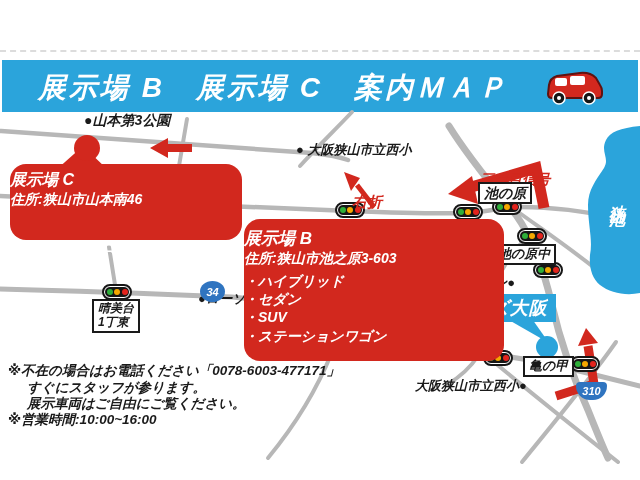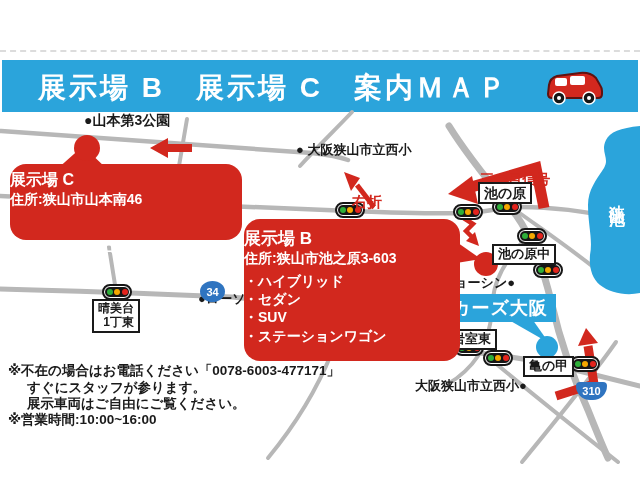--- a/index.html
+++ b/index.html
@@ -1,36 +1,36 @@
 <!DOCTYPE html>
 <html><head>
 <meta charset="utf-8">
 <style>
   html,body{margin:0;padding:0;background:#ffffff;}
   #stage{position:relative;width:640px;height:480px;overflow:hidden;background:#fff;
-         font-family:"Liberation Sans","DejaVu Sans",sans-serif;color:#1a1a1a;}
+         font-family:"Liberation Sans","DejaVu Sans",sans-serif;color:#1a1a1a;font-style:italic;}
   .abs{position:absolute;}
   
   #top-dash{position:absolute;left:0;top:50px;width:640px;border-top:2px dashed #dcdcdc;}
   #header-bar{position:absolute;left:2px;top:60px;width:636px;height:52px;background:#2ba4db;}
   #header-title{position:absolute;left:36px;top:9px;font-size:28px;font-weight:bold;color:#fff;
                 letter-spacing:3px;white-space:nowrap;}
   
   .lbl{position:absolute;font-weight:bold;font-size:13px;white-space:nowrap;line-height:1.1;}
   .lbl.red{color:#d2281e;margin-top:28px;}
   .boxed{position:absolute;background:#fff;border:2px solid #1a1a1a;font-weight:bold;
-         font-size:13px;padding:1px 4px;white-space:nowrap;line-height:1.15;text-align:right;}
+         font-size:13px;padding:1px 4px;white-space:nowrap;line-height:1.15;text-align:left;}
   
   .callout{position:absolute;background:#d2281e;color:#fff;border-radius:16px;
            text-align:left;font-weight:bold;}
   #callout-c{left:10px;top:164px;width:232px;height:70px;padding-top:6px;}
   #callout-c .t{font-size:16px;}
   #callout-c .a{font-size:14px;}
   #callout-c .c{font-size:13px;margin-top:30px;}
-  #callout-b{left:244px;top:219px;width:216px;height:134px;padding-top:8px;}
+  #callout-b{left:244px;top:219px;width:260px;height:134px;padding-top:8px;}
   #callout-b .t{font-size:17px;}
   #callout-b .a{font-size:14px;margin-bottom:4px;}
   #callout-b .i{font-size:14px;line-height:1.3;}
   
   .tlight{position:absolute;width:26px;height:12px;background:#161616;border:1px solid #fff;
           outline:2px solid #161616;border-radius:7px;display:flex;align-items:center;
           justify-content:space-evenly;box-sizing:border-box;}
   .tlight i{width:6px;height:6px;border-radius:50%;display:block;}
   .tlight .g{background:#2faf3a;} .tlight .y{background:#f5a800;} .tlight .r{background:#e3241d;}
   

